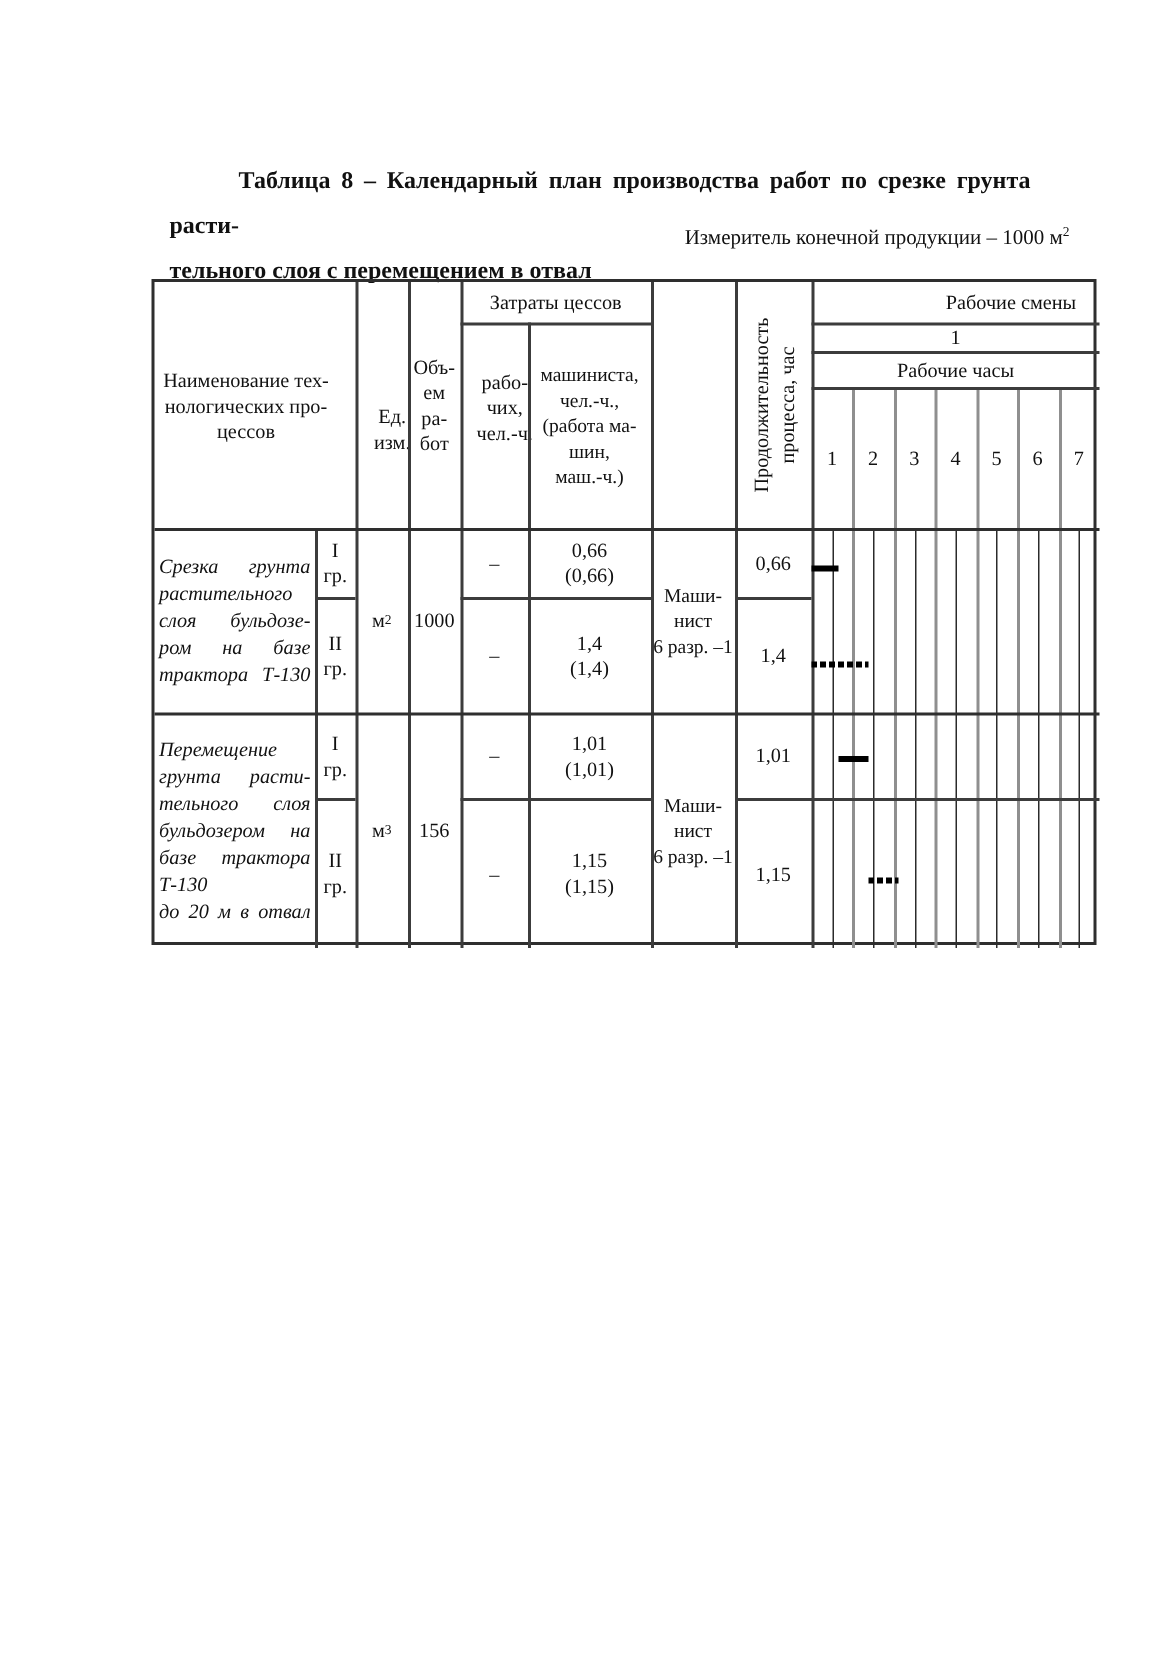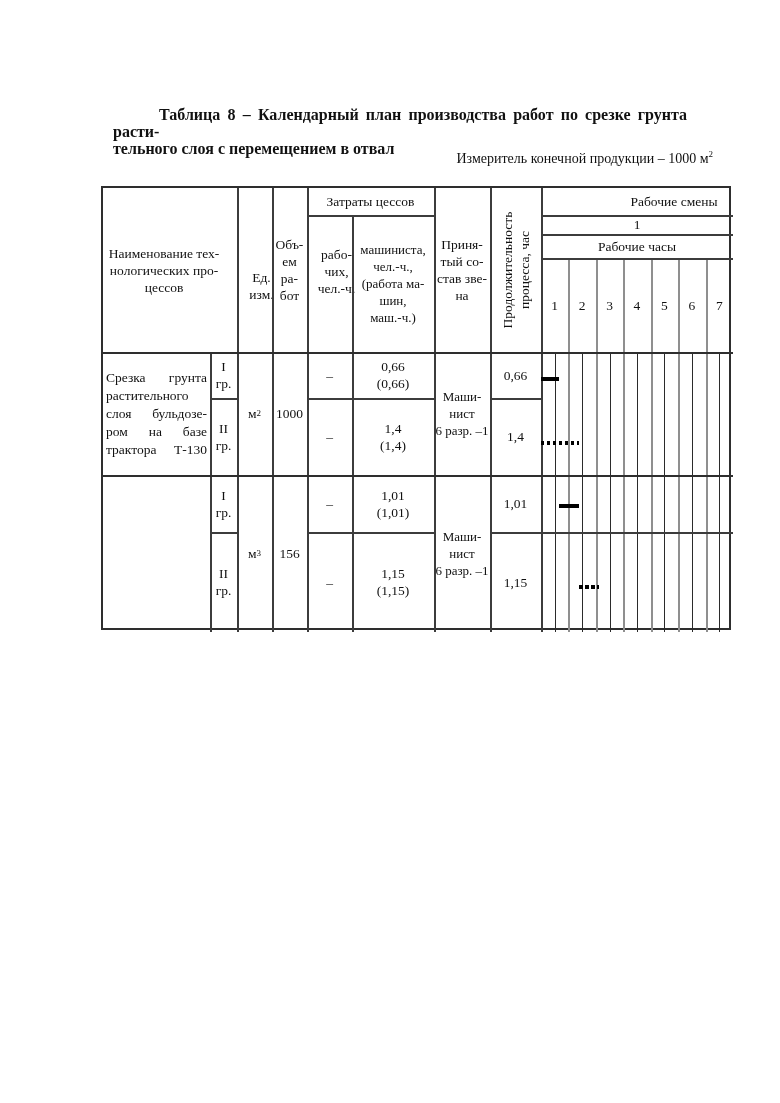--- a/index.html
+++ b/index.html
@@ -2,41 +2,41 @@
 <html><head>
 <meta charset="utf-8">
 <style>
   html,body{margin:0;padding:0;}
   .page{
     position:relative;width:780px;height:1103px;background:#ffffff;
     font-family:"Liberation Serif",serif;color:#111;overflow:hidden;
   }
   .title{
     position:absolute;left:113px;top:106px;width:574px;
-    font-weight:bold;font-size:16px;line-height:17px;
+    font-weight:bold;font-size:16px;line-height:30px;
   }
   .title .l1{text-align:justify;text-align-last:justify;text-indent:46px;}
   .title .l2{text-align:left;}
   .subtitle{
     position:absolute;left:113px;top:149px;width:600px;
     font-size:14px;text-align:right;
   }
   sup{font-size:9px;}
   .tbl{
     position:absolute;left:101px;top:186px;width:630px;height:444px;
     border:2px solid #2e2e2e;box-sizing:border-box;
   }
   .cell{
     position:absolute;display:flex;align-items:center;justify-content:center;
     text-align:center;white-space:pre-line;font-size:13.5px;line-height:17px;
     box-sizing:border-box;
   }
   .namecell{
     justify-content:flex-start;align-items:center;text-align:justify;
-    text-align-last:justify;padding:4px 3px;line-height:18px;
+    text-align-last:justify;padding:4px 3px;line-height:18px;font-style:italic;
   }
   .namecell .inner{width:100%;}
   .vcell{overflow:visible;}
   .vtext{
     transform:rotate(-90deg);white-space:pre-line;width:164px;
     text-align:center;font-size:13.5px;line-height:17px;flex:none;
   }
   .vl{position:absolute;width:1.5px;background:#3c3c3c;}
   .hl{position:absolute;height:1.5px;background:#3c3c3c;}
   .hl.heavy{height:2px;background:#2e2e2e;}
@@ -72,24 +72,20 @@
 бот</div>
     <div class="cell" style="left:204px;top:0;width:127px;height:27px;">Затраты цессов</div>
     <div class="cell" style="left:211px;top:27px;width:45px;height:112px;">рабо-
 чих,
 чел.-ч.</div>
     <div class="cell" style="left:249px;top:27px;width:82px;height:137px;font-size:13px;">машиниста,
 чел.-ч.,
 (работа ма-
 шин,
 маш.-ч.)</div>
-    <div class="cell" style="left:331px;top:0;width:56px;height:164px;">Приня-
-тый со-
-став зве-
-на</div>
     <div class="cell vcell" style="left:387px;top:0;width:51px;height:164px;"><div class="vtext">Продолжительность
 процесса, час</div></div>
     <div class="cell" style="left:438px;top:0;width:192px;height:27px;margin-left:37px;">Рабочие смены</div>
     <div class="cell" style="left:438px;top:27px;width:192px;height:19px;">1</div>
     <div class="cell" style="left:438px;top:46px;width:192px;height:24px;text-align:right;">Рабочие часы</div>
     <div class="cell" style="left:438px;top:70px;width:27.4px;height:94px;">1</div>
     <div class="cell" style="left:465.4px;top:70px;width:27.4px;height:94px;">2</div>
     <div class="cell" style="left:492.9px;top:70px;width:27.4px;height:94px;">3</div>
     <div class="cell" style="left:520.3px;top:70px;width:27.4px;height:94px;">4</div>
     <div class="cell" style="left:547.7px;top:70px;width:27.4px;height:94px;">5</div>
@@ -112,20 +108,27 @@
     <div class="cell" style="left:249px;top:164px;width:82px;height:46px;">0,66
 (0,66)</div>
     <div class="cell" style="left:249px;top:210px;width:82px;height:77px;">1,4
 (1,4)</div>
     <div class="cell" style="left:331px;top:164px;width:56px;height:123px;font-size:13px;">Маши-
 нист
 6 разр. –1</div>
     <div class="cell" style="left:387px;top:164px;width:51px;height:46px;">0,66</div>
     <div class="cell" style="left:387px;top:210px;width:51px;height:77px;">1,4</div>
 
+    <div class="cell namecell" style="left:0;top:287px;width:107px;height:157px;"><div class="inner">Перемещение
+грунта расти-
+тельного слоя
+бульдозером на
+базе трактора
+Т-130
+до 20 м в отвал</div></div>
     <div class="cell" style="left:107px;top:287px;width:27px;height:57px;">I
 гр.</div>
     <div class="cell" style="left:107px;top:344px;width:27px;height:100px;">II
 гр.</div>
     <div class="cell" style="left:134px;top:287px;width:35px;height:157px;"><span>м</span><sup>3</sup></div>
     <div class="cell" style="left:169px;top:287px;width:35px;height:157px;">156</div>
     <div class="cell" style="left:204px;top:287px;width:45px;height:57px;">–</div>
     <div class="cell" style="left:204px;top:344px;width:45px;height:100px;">–</div>
     <div class="cell" style="left:249px;top:287px;width:82px;height:57px;">1,01
 (1,01)</div>

